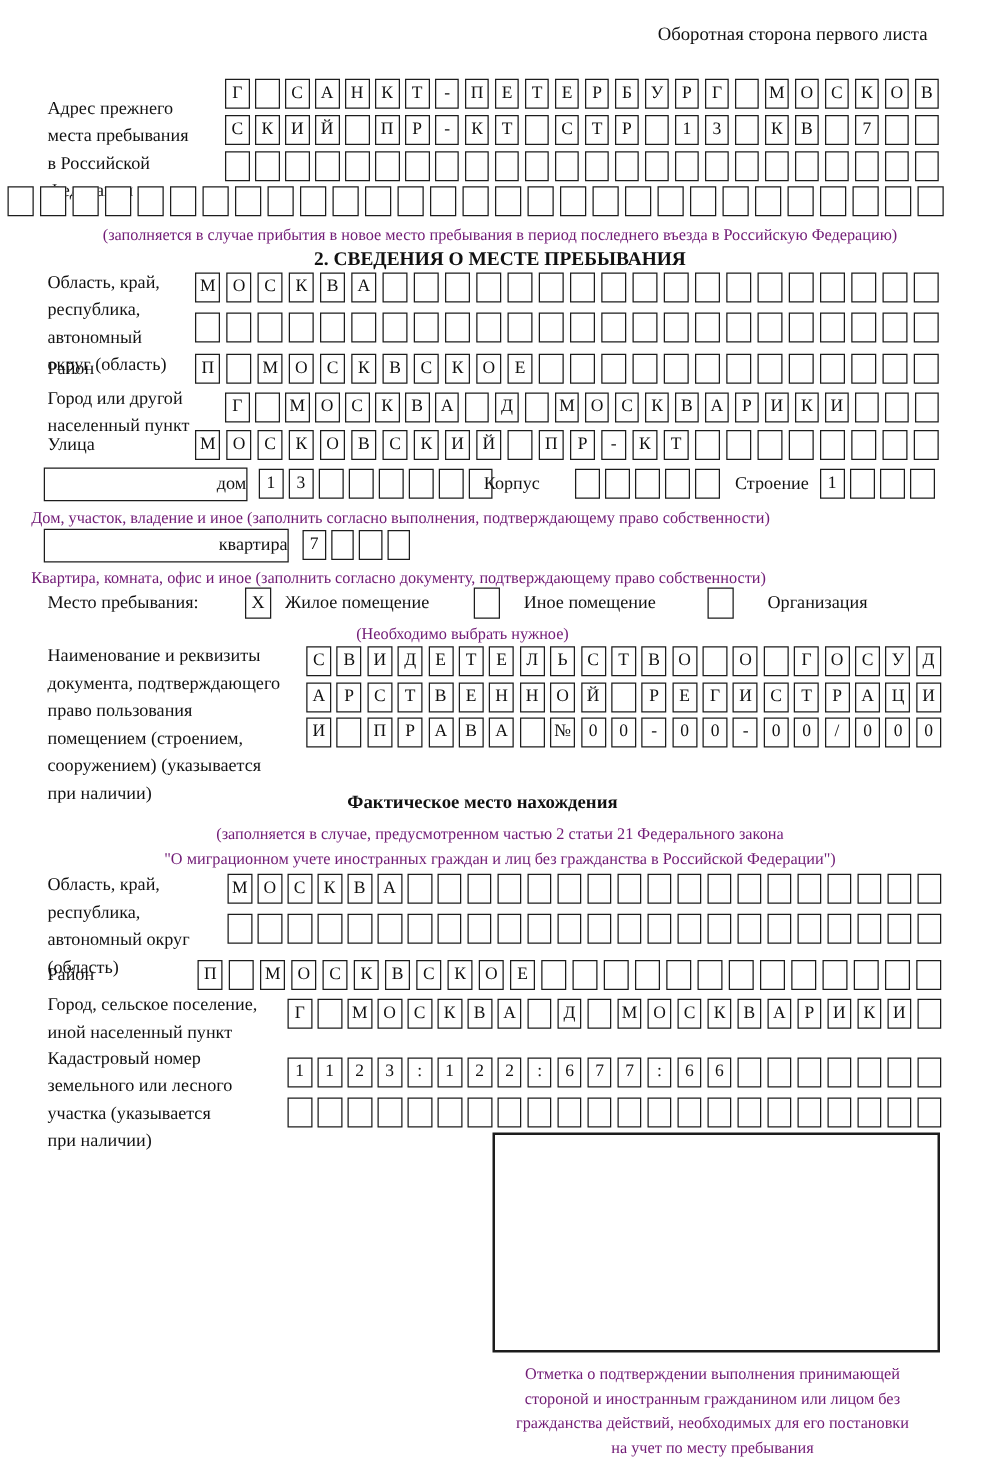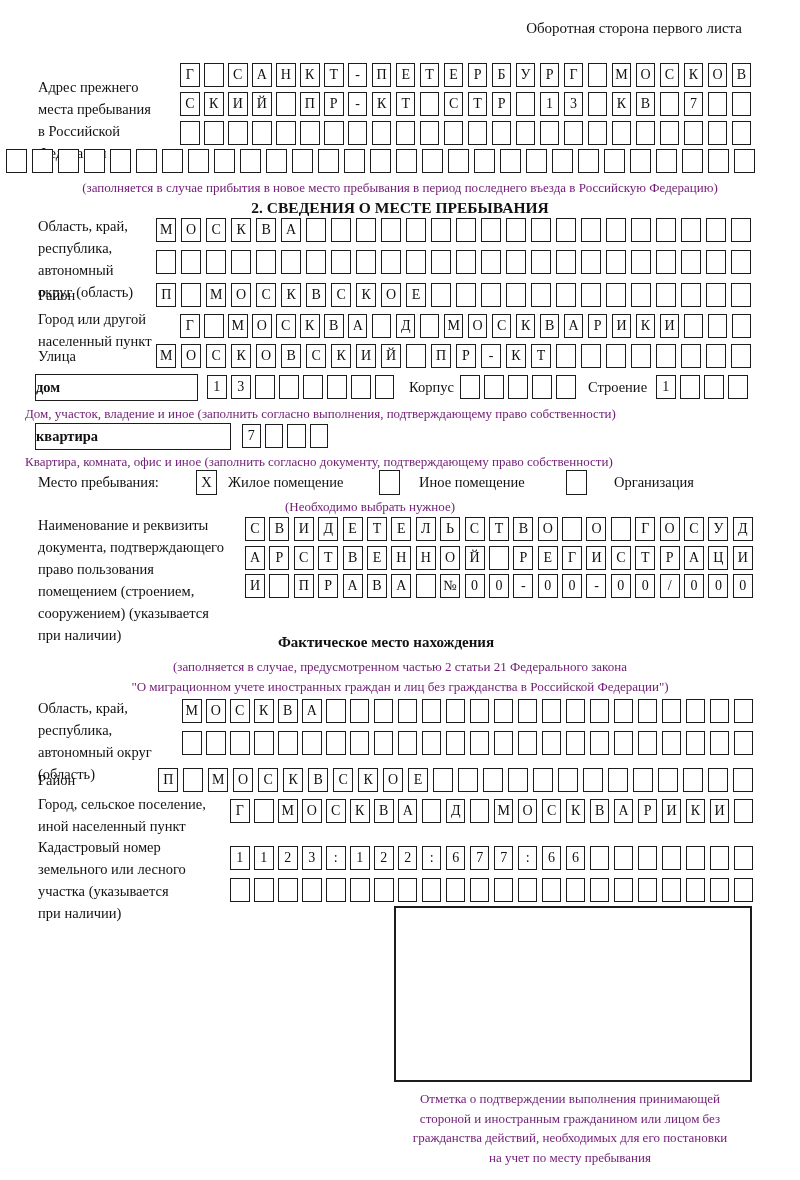--- a/index.html
+++ b/index.html
@@ -27,22 +27,22 @@
     font-size:14px;line-height:1;
   }
   .p24 .cell{width:19.6px;margin-right:4.4px;}
   .p25 .cell{width:20.4px;margin-right:4.6px;}
   .p26 .cell{width:21.2px;margin-right:4.8px;}
   .p244 .cell{width:20px;margin-right:4.4px;}
   .p225 .cell{width:18.5px;margin-right:4px;}
   .cellrow .cell:last-child{margin-right:0;}
   .widebox{
     box-sizing:border-box;border:1.7px solid #1c1c1c;height:27px;
-    display:flex;align-items:center;justify-content:flex-start;
-    font-size:14.5px;background:#fff;font-weight:bold;
+    display:flex;align-items:center;justify-content:flex-end;
+    font-size:14.5px;background:#fff;
   }
   .checkbox{
     box-sizing:border-box;width:21px;height:25px;border:1.7px solid #1c1c1c;
     display:inline-flex;align-items:center;justify-content:center;
     font-size:14.5px;background:#fff;
   }
   .inlinetext{font-size:14.5px;line-height:25px;}
   .stampbox{
     box-sizing:border-box;border:2px solid #1c1c1c;background:#fff;
   }
@@ -322,21 +322,21 @@
   <div class="abs cellrow p24" style="left:207px;top:375px;">
       <span class="cell">1</span>
       <span class="cell">3</span>
       <span class="cell"></span>
       <span class="cell"></span>
       <span class="cell"></span>
       <span class="cell"></span>
       <span class="cell"></span>
       <span class="cell"></span>
     </div>
-  <div class="abs inlinetext" style="left:409px;top:375px;">Корпус</div>
+  <div class="abs inlinetext" style="left:387px;top:375px;">Корпус</div>
   <div class="abs cellrow p24" style="left:460px;top:375px;">
       <span class="cell"></span>
       <span class="cell"></span>
       <span class="cell"></span>
       <span class="cell"></span>
       <span class="cell"></span>
     </div>
   <div class="abs inlinetext" style="left:588px;top:375px;">Строение</div>
   <div class="abs cellrow p24" style="left:656px;top:375px;">
       <span class="cell">1</span>

